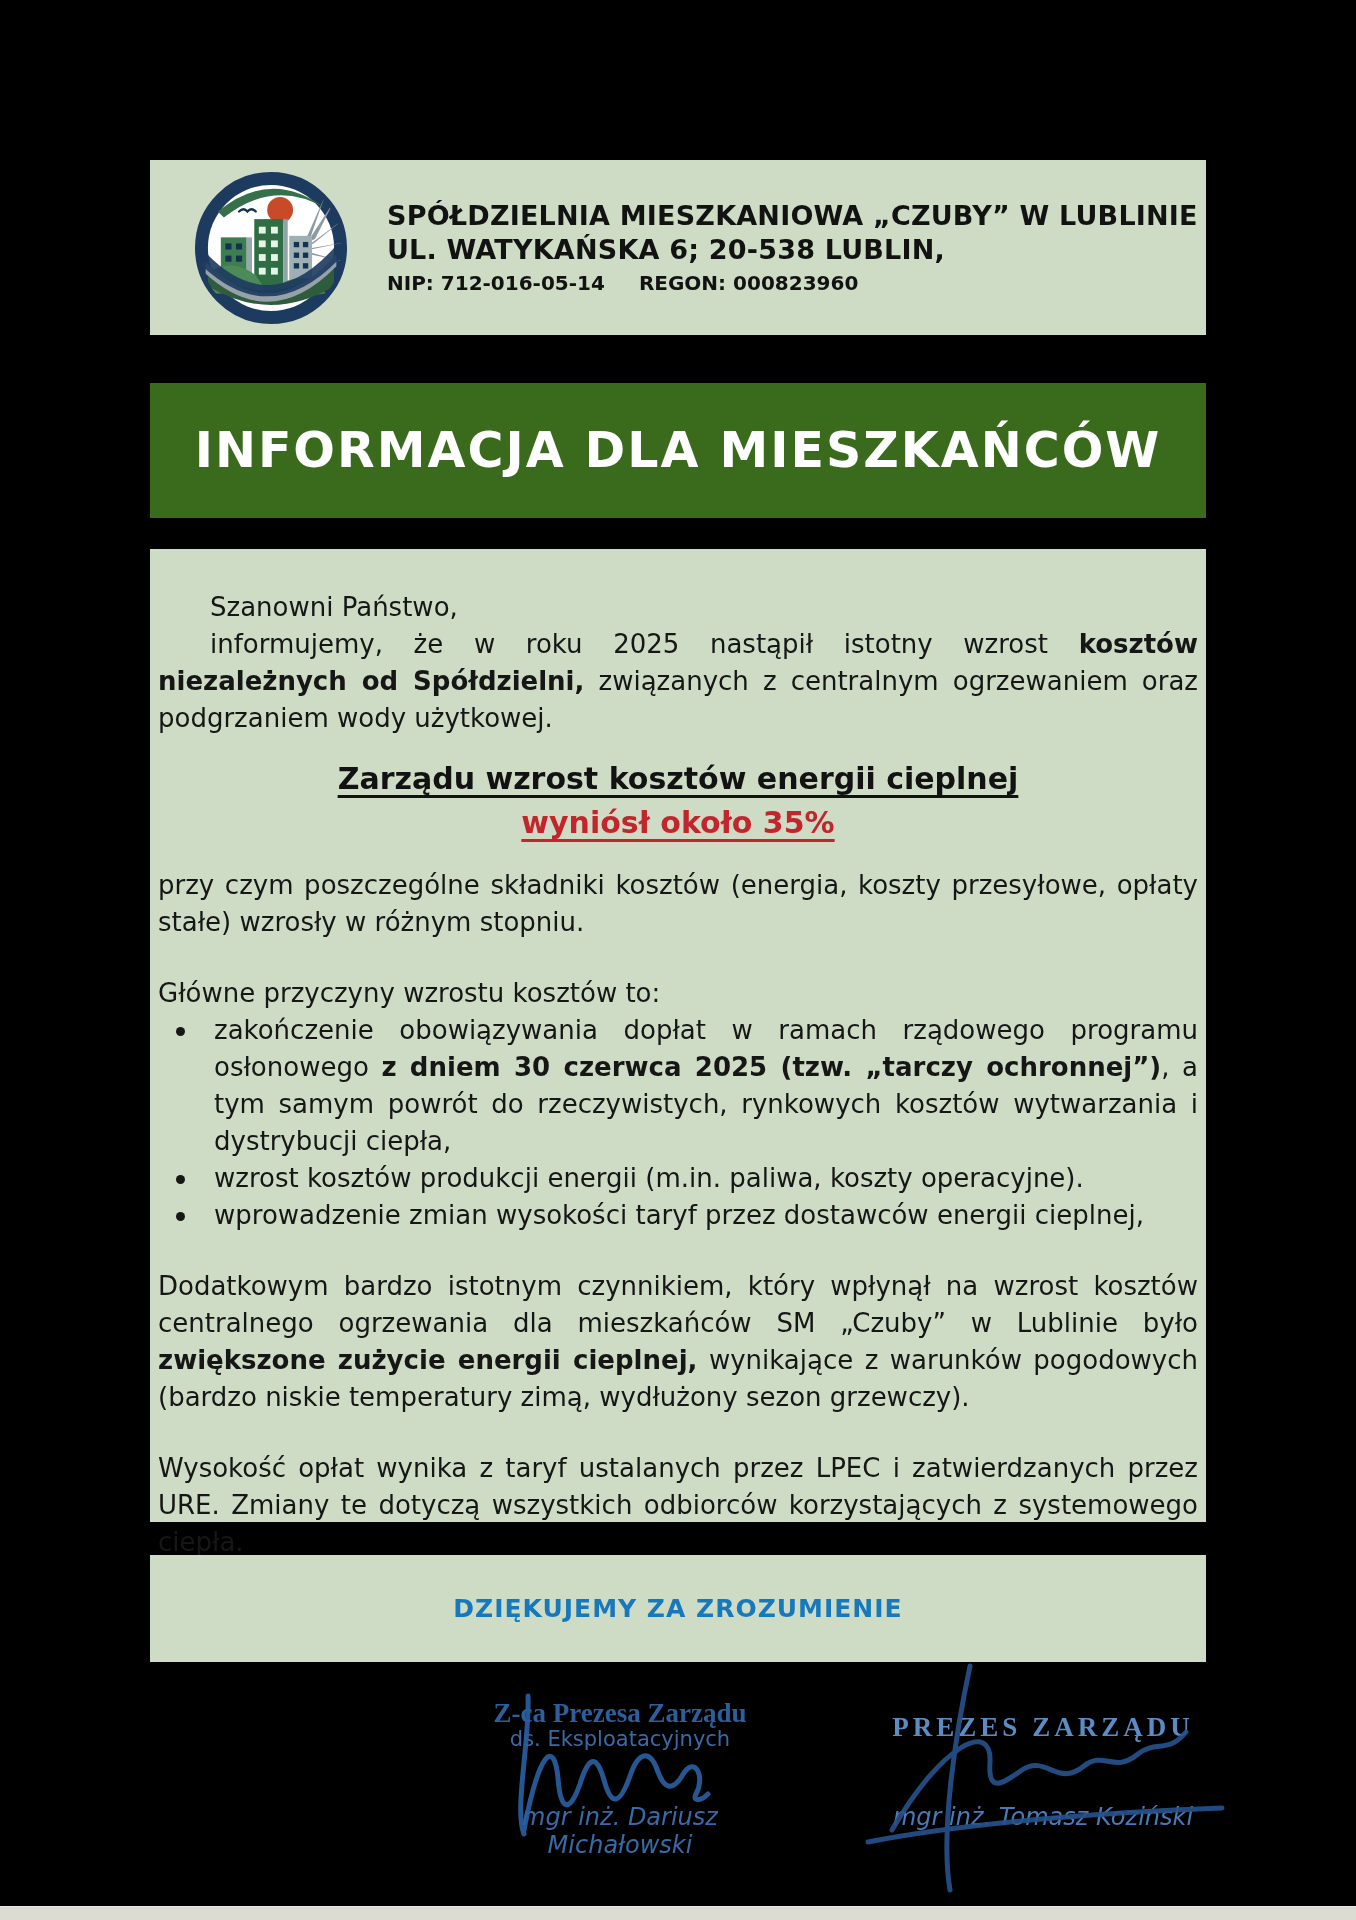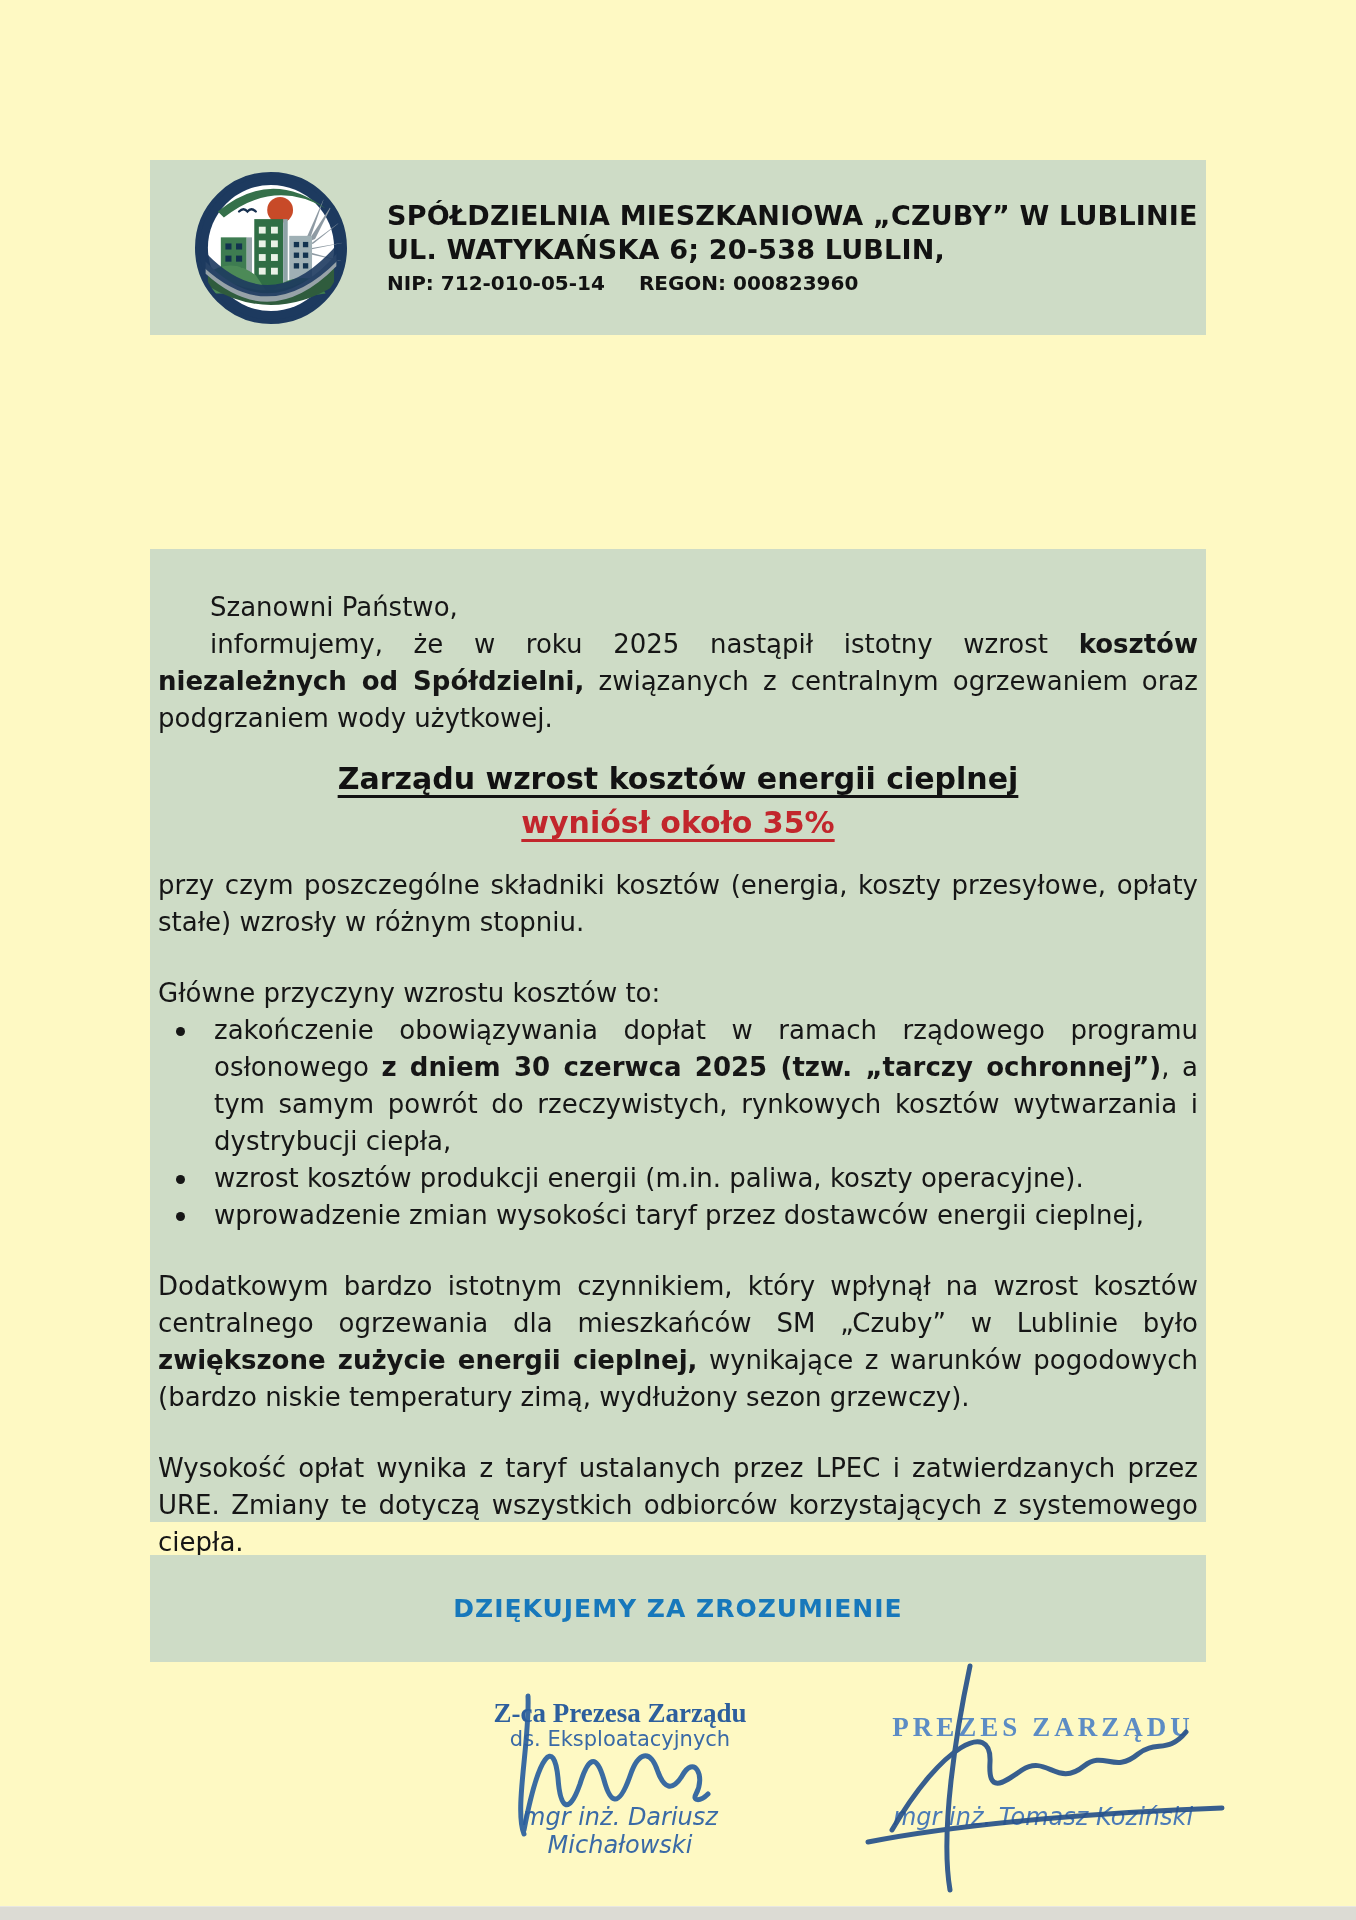--- a/index.html
+++ b/index.html
@@ -1,19 +1,19 @@
 <!DOCTYPE html>
 <html lang="pl"><head>
 <meta charset="utf-8">
 <style>
   html,body{margin:0;padding:0;background:#ffffff;}
   .page{
     position:relative;
     width:1356px;height:1920px;
-    background:#fef9c3;
+    background:#000000;
     font-family:"DejaVu Sans","Liberation Sans",sans-serif;
     color:#161616;
     overflow:hidden;
   }
   .band{position:absolute;left:150px;width:1056px;}
   
   .header-band{top:160px;height:175px;background:#cedcc6;display:flex;align-items:center;}
   .logo-wrap{width:152px;height:152px;margin-left:45px;flex:0 0 auto;}
   .header-text{margin-left:40px;line-height:1.28;}
   .org-name,.org-address{font-weight:bold;font-size:27px;color:#121212;letter-spacing:.2px;}
@@ -121,25 +121,28 @@
         <path d="M12,104 Q100,198 188,94 L188,116 Q100,206 12,126 Z" fill="#1d3a5f" opacity="0.9"></path>
 
         <path d="M30,52 Q100,-6 172,48 Q104,8 38,60 Z" fill="#35704a"></path>
         <circle cx="100" cy="100" r="97" fill="none" stroke="#1d3a5f" stroke-width="6"></circle>
       </svg>
     </div>
     <div class="header-text">
       <div class="org-name">SPÓŁDZIELNIA MIESZKANIOWA „CZUBY” W LUBLINIE</div>
       <div class="org-address">UL. WATYKAŃSKA 6; 20-538 LUBLIN,</div>
       <div class="org-ids">
-        <span>NIP: 712-010-05-14</span><span>REGON: 000823960</span>
+        <span>NIP: 712-016-05-14</span><span>REGON: 000823960</span>
       </div>
     </div>
   </div>
 
+  <div class="band title-band">
+    <div class="title">INFORMACJA DLA MIESZKAŃCÓW</div>
+  </div>
 
   <div class="band content-band">
     <p class="indent">Szanowni Państwo,</p>
     <p class="indent"><span>informujemy, że w roku 2025 nastąpił istotny wzrost </span><span class="b">kosztów niezależnych od Spółdzielni,</span><span> związanych z centralnym ogrzewaniem oraz podgrzaniem wody użytkowej.</span></p>
 
     <p class="highlight">
       <span class="hl-black">Zarządu wzrost kosztów energii cieplnej</span><br>
       <span class="hl-red">wyniósł około 35%</span>
     </p>
 

